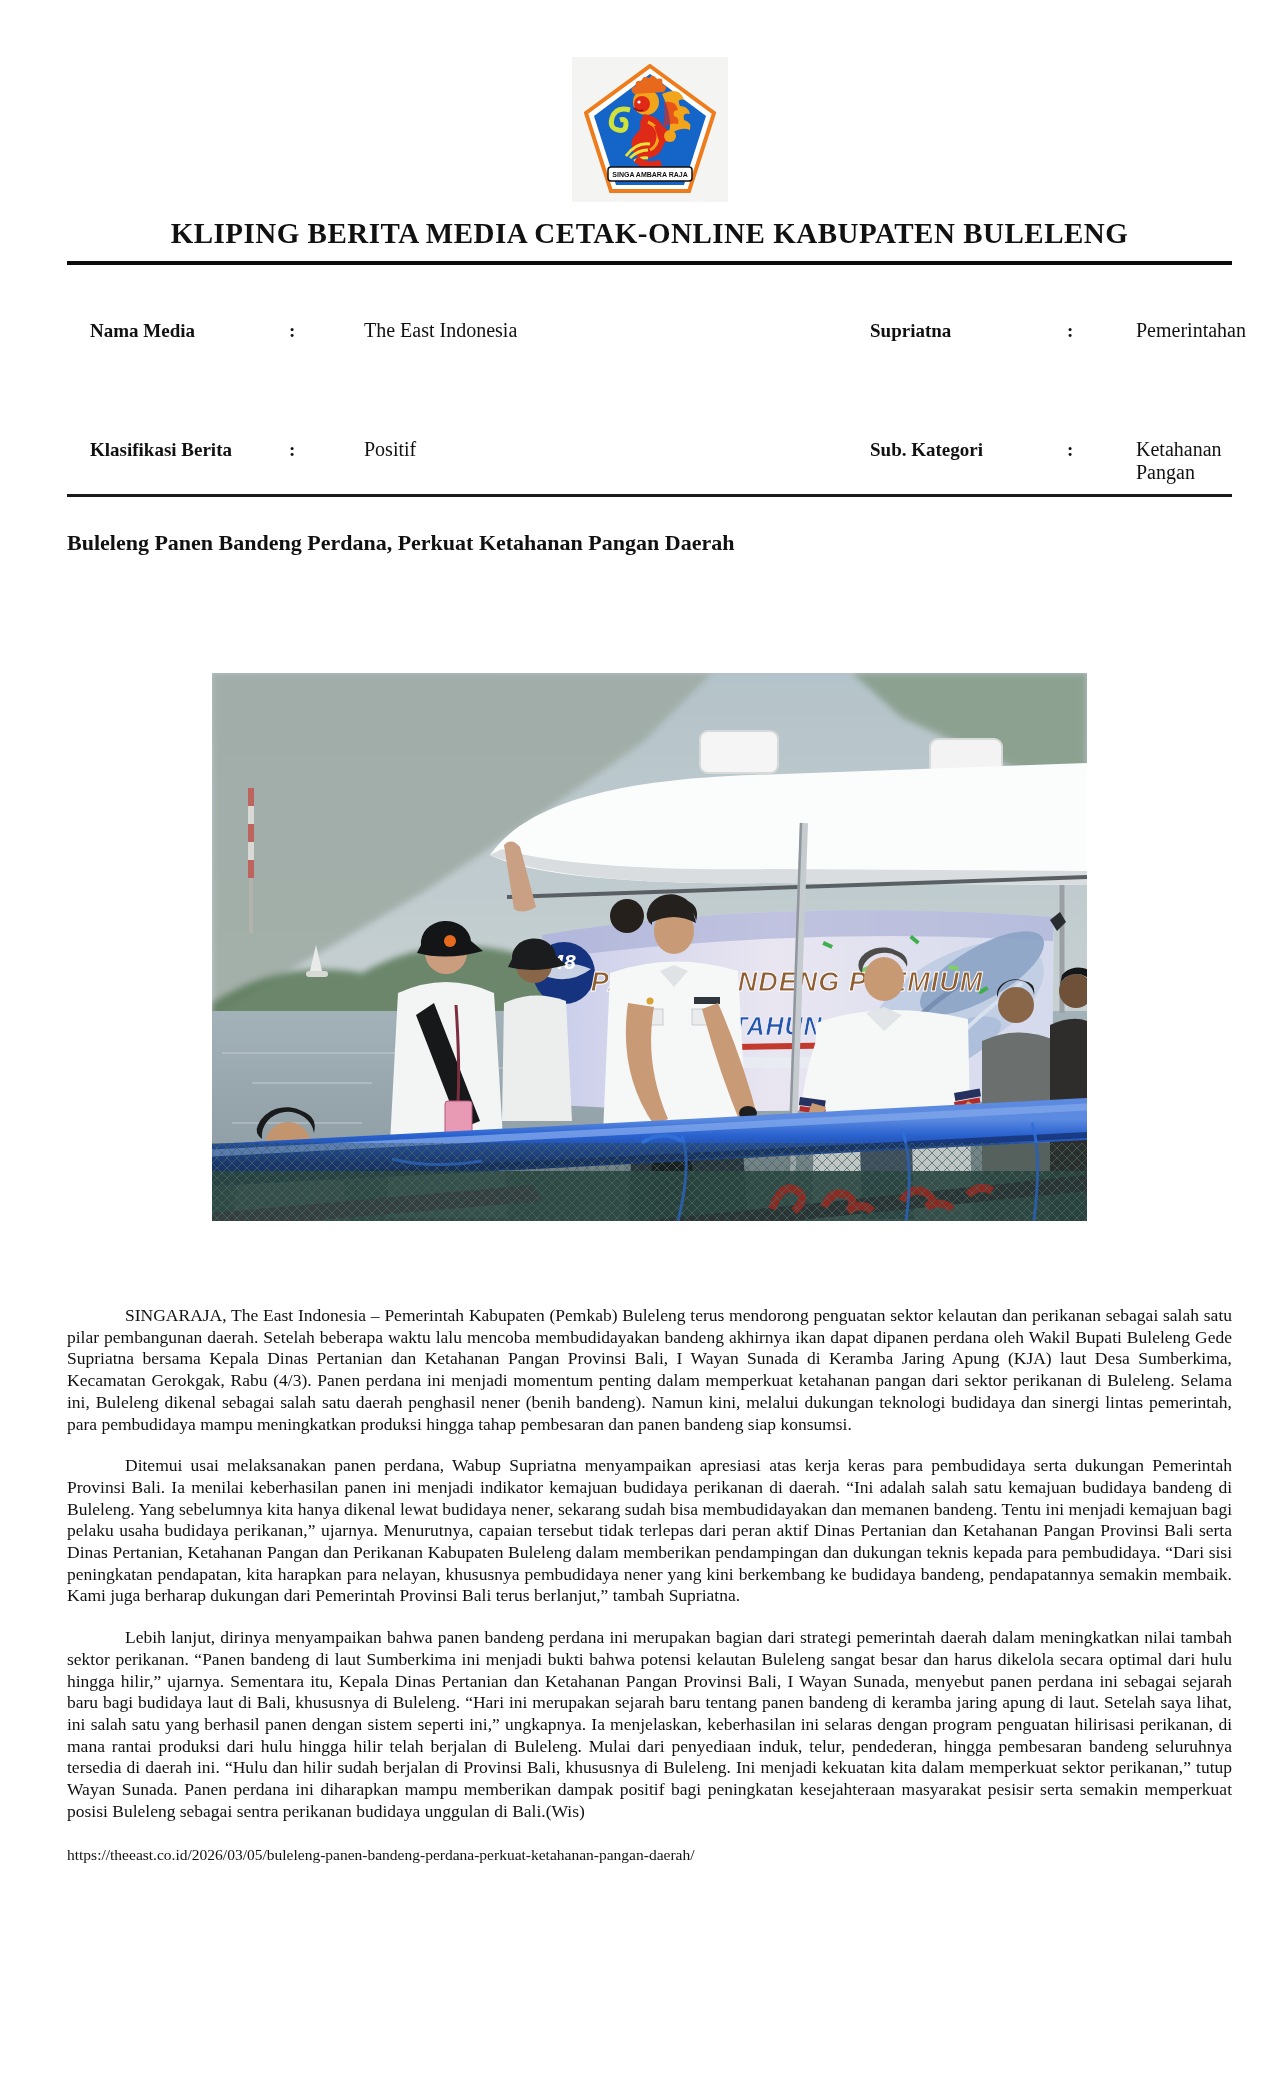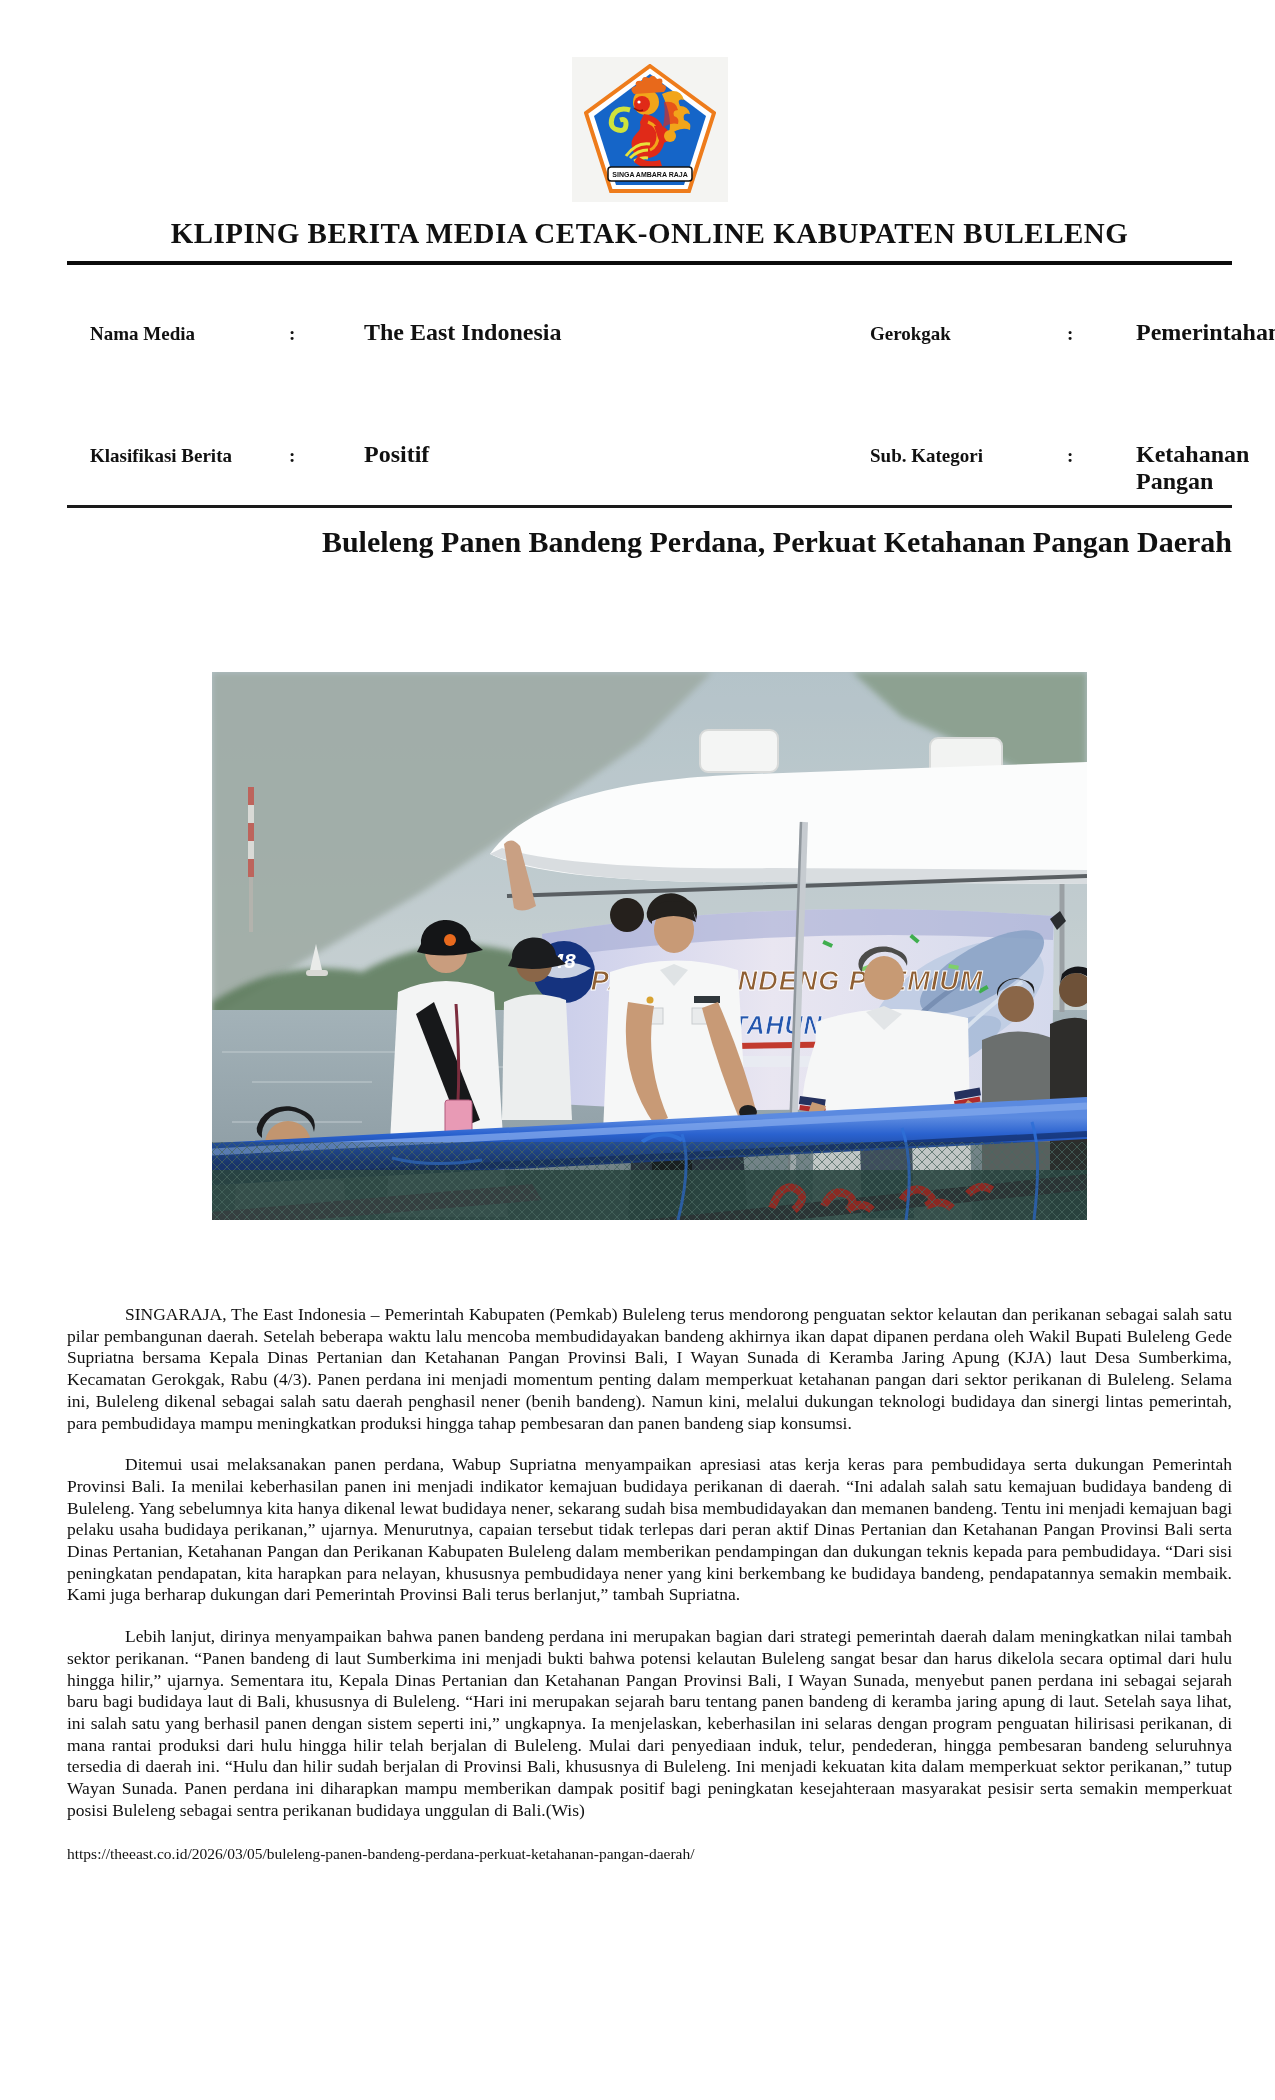--- a/index.html
+++ b/index.html
@@ -11,23 +11,23 @@
   .logo-box{display:inline-block;background:#f4f4f2;padding:7px 12px 4px 12px;}
   .doc-title{margin:14px 0 0 0;text-align:center;font-size:29px;font-weight:700;
              letter-spacing:.5px;line-height:34px;}
   .rule-thick{height:4px;background:#0c0c0c;margin-top:11px;}
   .rule-thin{height:3px;background:#1a1a1a;}
   .meta-grid{display:grid;grid-template-columns:182px 35px 466px 157px 29px 1fr;
              padding:6px 0 10px 0;row-gap:6px;align-items:baseline;gap:40px;}
   .meta-label{font-weight:700;font-size:19px;padding-left:23px;line-height:39px;}
   .meta-label2{font-weight:700;font-size:19px;line-height:39px;}
   .meta-colon{font-weight:700;font-size:19px;}
-  .meta-value{font-weight:700;font-size:24px;margin-top:48px;}
+  .meta-value{font-weight:400;font-size:20px;margin-top:48px;}
   
-  .art-title{margin:16px 0 0 0;text-align:right;font-size:30px;font-weight:700;line-height:36px;}
+  .art-title{margin:28px 0 0 0;text-align:left;font-size:22px;font-weight:700;line-height:36px;}
   .art-date{text-align:center;font-size:16.5px;font-weight:700;margin-top:2px;}
   figure.photo{width:875px;height:548px;margin:112px auto 0 auto;padding:0;display:block;}
   figure.photo svg{display:block;}
   .body-text{margin-top:84px;}
   .body-text p{margin:0 0 20px 0;font-size:17.5px;line-height:21.7px;text-align:justify;
                text-indent:58px;}
   .src-url{margin-top:24px;font-size:15.5px;font-weight:400;word-break:break-all;}
   
   .footer{position:absolute;left:0;right:0;top:1950px;text-align:center;}
   .footer-line1{font-family:"Liberation Sans","DejaVu Sans",sans-serif;font-size:18px;line-height:27px;color:#1d4ed8;}
@@ -79,21 +79,21 @@
   </div>
 
   <div class="content">
     <h1 class="doc-title">KLIPING BERITA MEDIA CETAK-ONLINE KABUPATEN BULELENG</h1>
     <div class="rule-thick"></div>
 
     <div class="meta-grid">
       <div class="meta-label">Nama Media</div>
       <div class="meta-colon">:</div>
       <div class="meta-value">The East Indonesia</div>
-      <div class="meta-label2">Gerokgak</div>
+      <div class="meta-label2">Supriatna</div>
       <div class="meta-colon">:</div>
       <div class="meta-value">Pemerintahan</div>
 
       <div class="meta-label">Klasifikasi Berita</div>
       <div class="meta-colon">:</div>
       <div class="meta-value">Positif</div>
       <div class="meta-label2">Sub. Kategori</div>
       <div class="meta-colon">:</div>
       <div class="meta-value">Ketahanan Pangan</div>
     </div>

